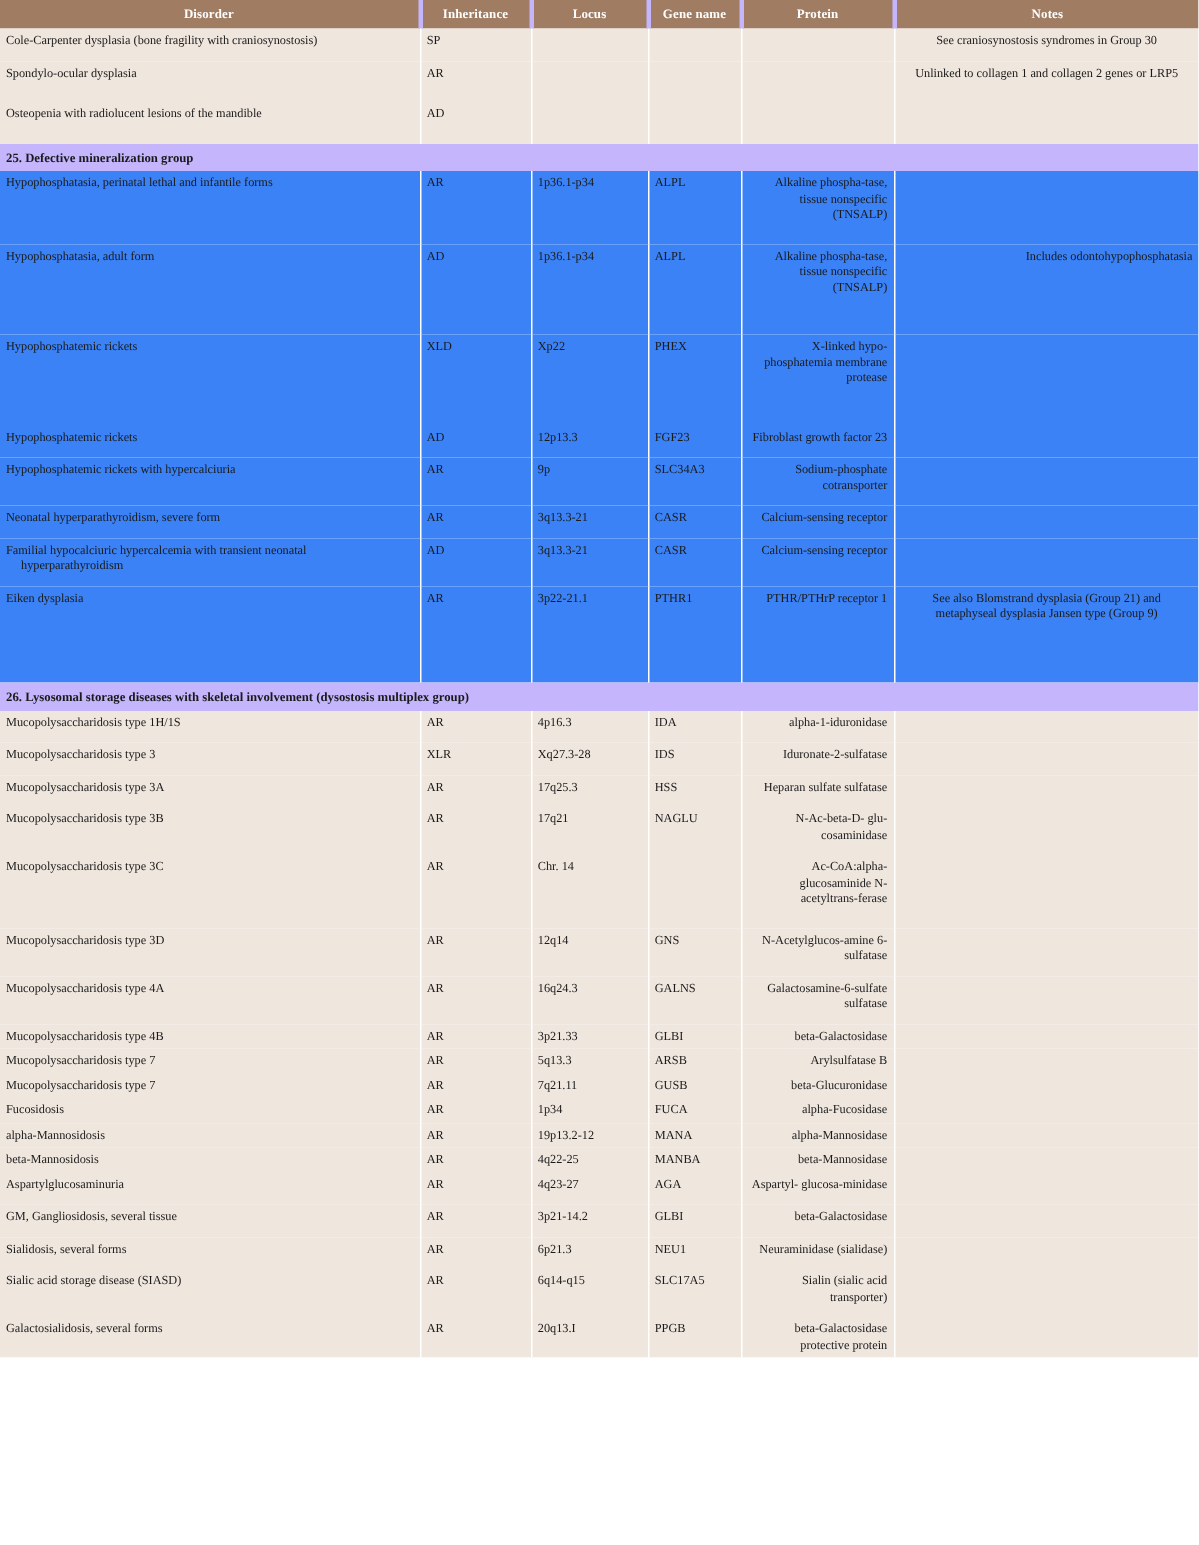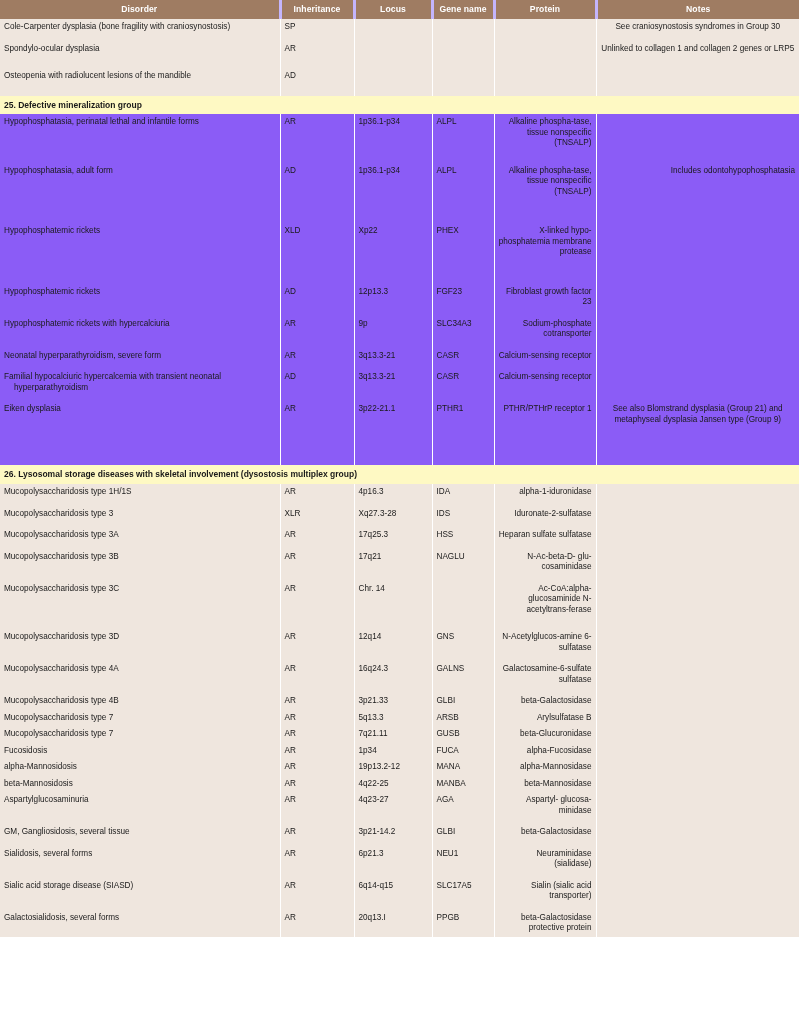--- a/index.html
+++ b/index.html
@@ -9,20 +9,21 @@
   }
   body {
     width: 799px;
     font-family: "Liberation Sans", sans-serif;
     -webkit-font-smoothing: antialiased;
   }
   .sheet {
     width: 799px;
     box-sizing: border-box;
     padding: 0;
+    font-family: Liberation Serif, serif;
   }
   table.nosology {
     width: 799px;
     border-collapse: collapse;
     table-layout: fixed;
     font-size: 8.2px;
     color: #1a1a1a;
   }
   table.nosology col.c-disorder { width: 280px; }
   table.nosology col.c-inherit  { width: 74px; }
@@ -48,24 +49,24 @@
   tbody td {
     vertical-align: top;
     padding: 3px 4px 3px 4px;
     border-right: 1px solid #ffffff;
     line-height: 1.28;
   }
   tbody td:last-child { border-right: none; }
 
   
   tr.band-a td { background: #efe6de; }
-  tr.band-b td { background: #8b5cf6; }
+  tr.band-b td { background: #3b82f6; }
 
   tr.group-head td {
-    background: #fef9c3;
+    background: #c4b5fd;
     font-weight: bold;
     font-size: 8.5px;
     padding: 4px 4px 4px 4px;
     border-right: none;
   }
   .c-left { text-align: left; }
 
   .disorder { padding-left: 4px; margin-top: 11px; }
   .disorder .cont {
     display: block;

